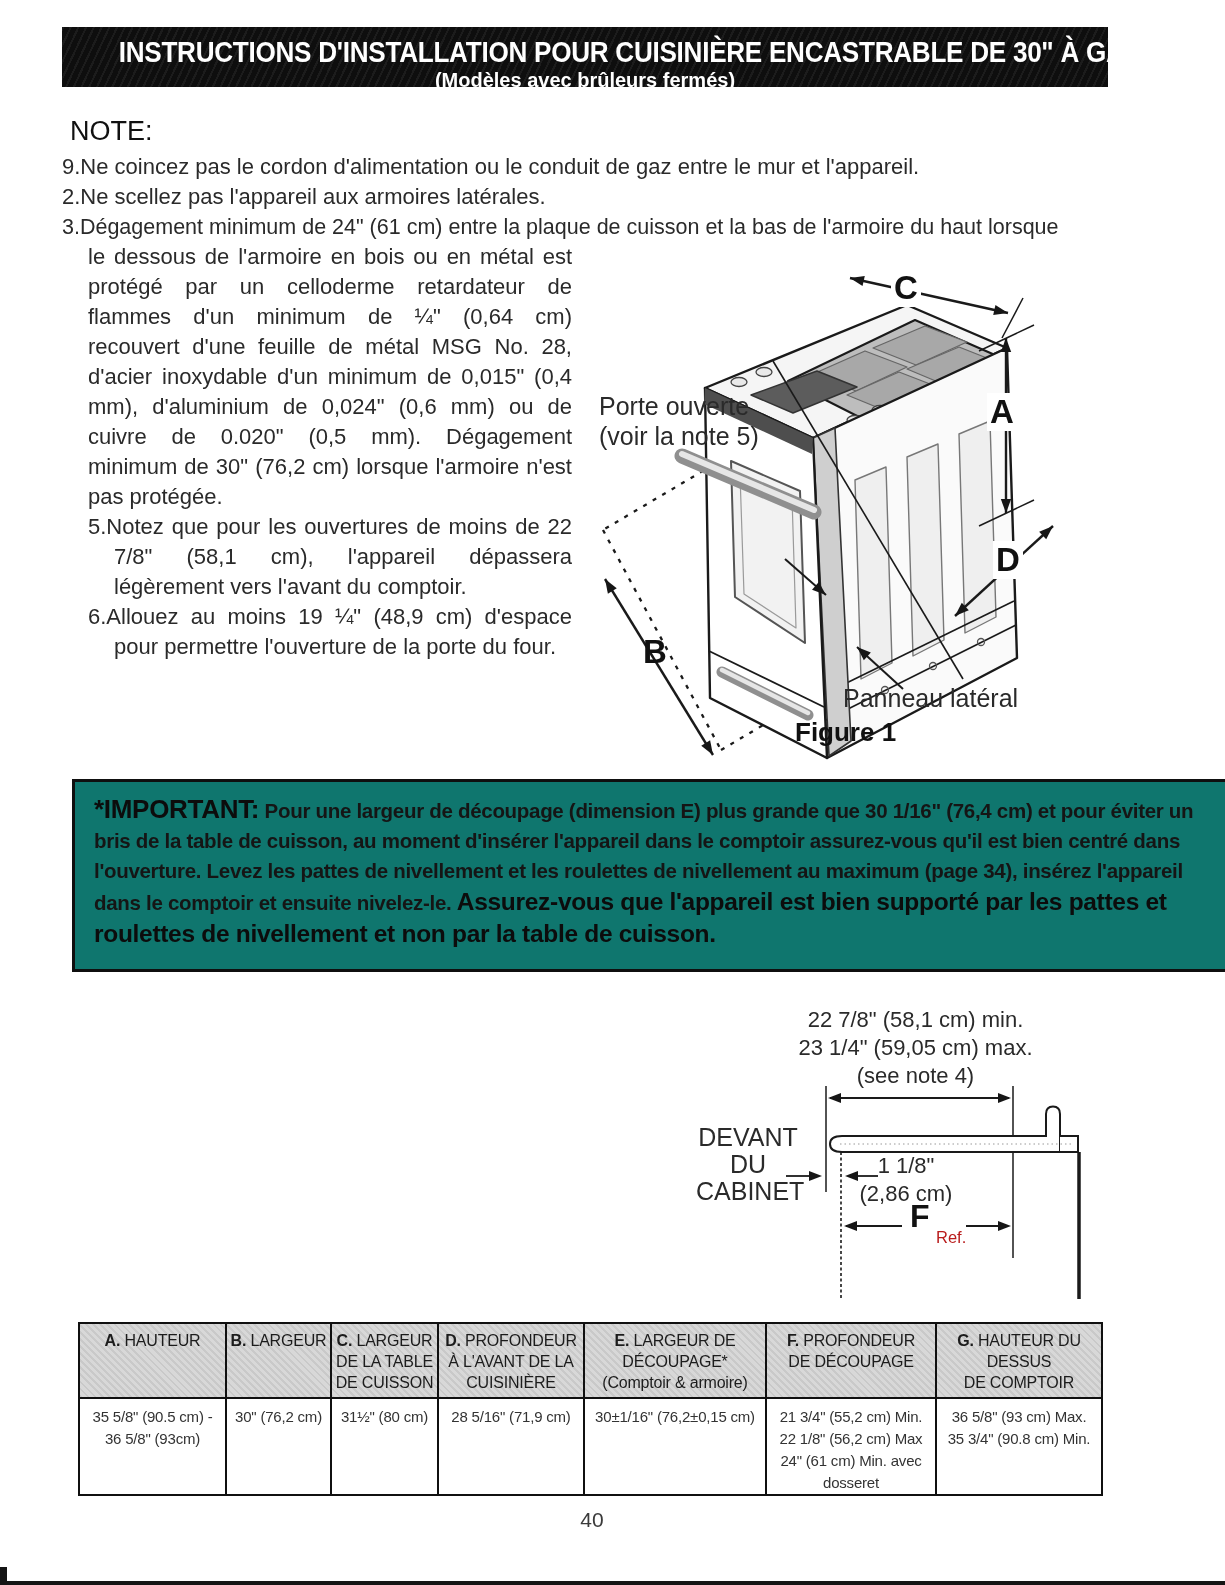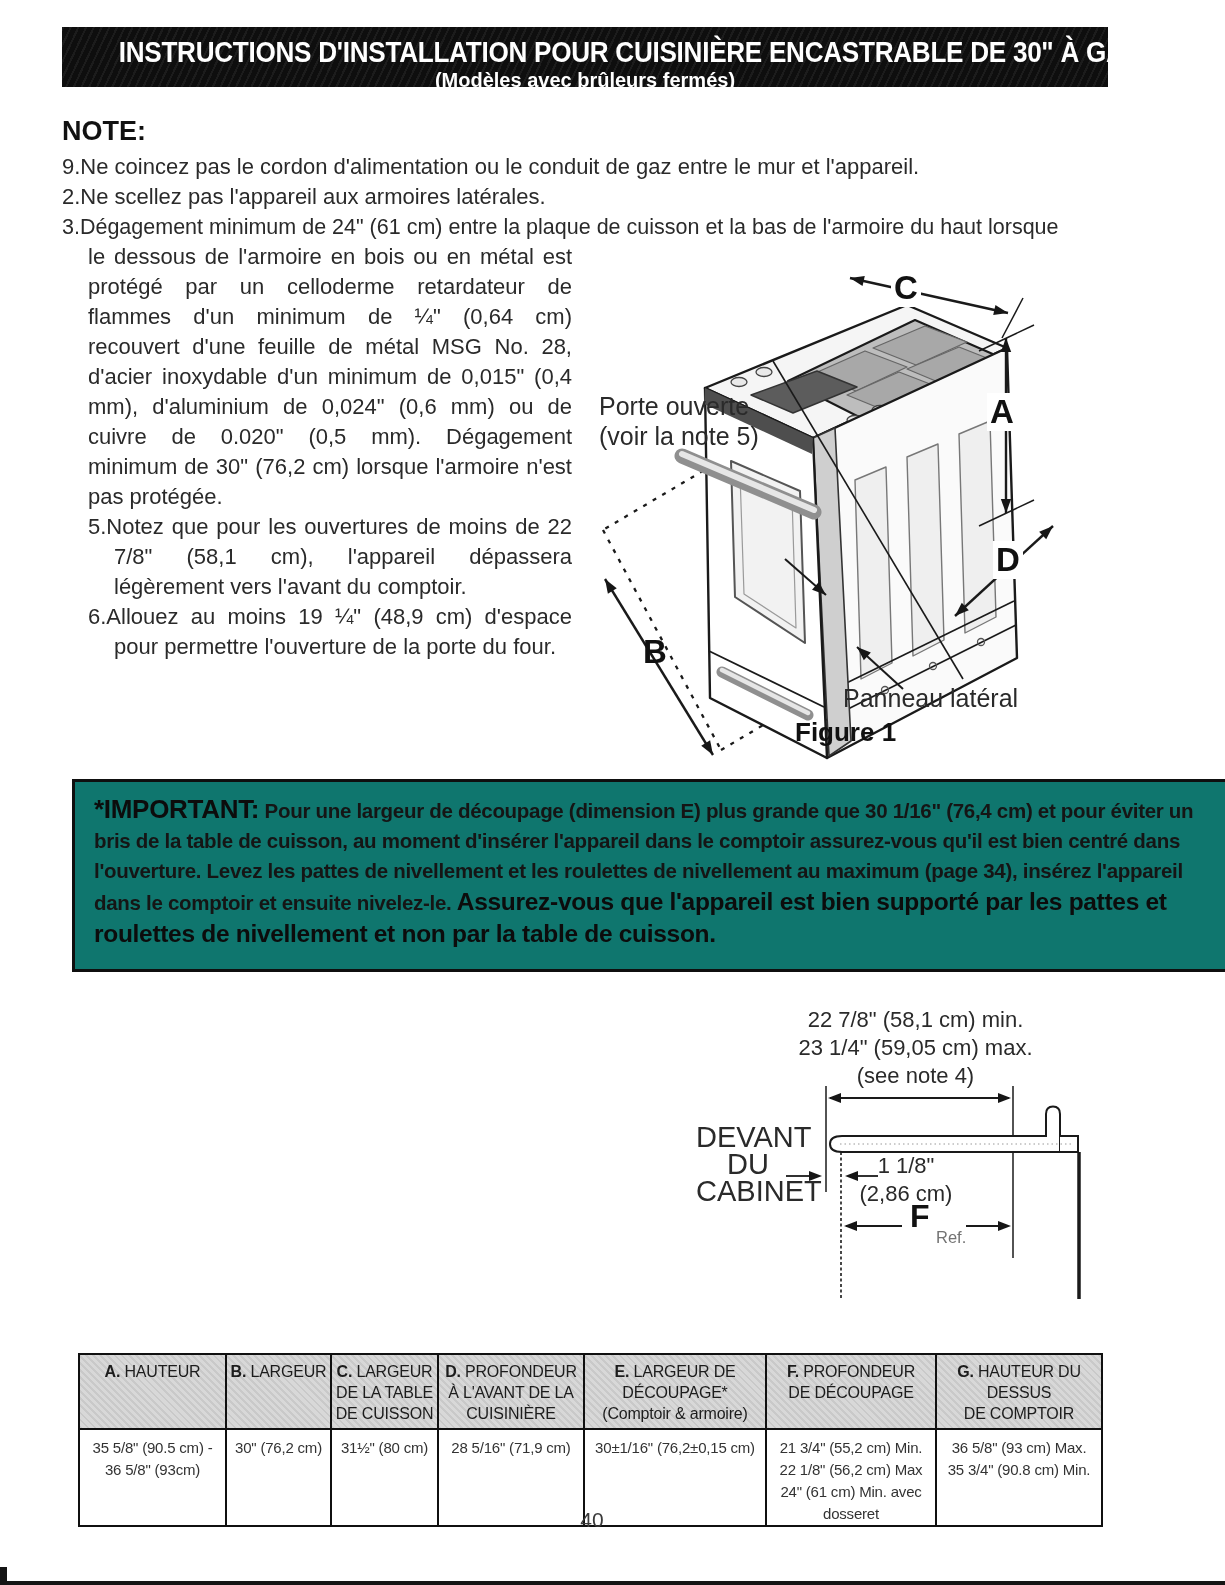--- a/index.html
+++ b/index.html
@@ -13,21 +13,21 @@
   .banner {
     position:absolute; left:62px; top:27px; width:1046px; height:60px;
     background-color:#0e0e0e;
     background-image:repeating-linear-gradient(115deg, rgba(255,255,255,0.06) 0 2px, transparent 2px 7px);
     text-align:center; color:#fff; padding-top:9px; white-space:nowrap;
   }
   .banner-title { display:inline-block; font-size:29px; font-weight:800; transform:scaleX(0.9); transform-origin:center; letter-spacing:-0.3px; }
   .banner-sub { font-size:20px; font-weight:700; margin-top:0; }
   
   .notes { position:absolute; left:62px; top:116px; width:1055px; }
-  .note-h { font-size:27px; font-weight:700; color:#111; margin-bottom:5px; }
+  .note-h { font-size:27px; font-weight:400; color:#111; margin-bottom:5px;margin-left:8px; }
   .ni { font-size:22px; line-height:30px; color:#2a2a2a; }
   .ni3intro { white-space:nowrap; font-size:21.5px; }
   .note-narrow { width:510px; padding-left:26px; text-align:justify; font-size:22px; line-height:30px; color:#2a2a2a; }
   .hang { padding-left:26px; text-indent:-26px; }
   
   .figure1 { position:absolute; left:555px; top:243px; width:625px; height:555px; }
   .figure1 svg { position:absolute; left:0; top:0; }
   .fig-label { position:absolute; font-size:25px; color:#2a2a2a; line-height:30px; white-space:pre-line; }
   .dim { position:absolute; font-size:33px; font-weight:800; color:#111; }
   .dim-bg { background:#fff; padding:0 3px; }
@@ -40,26 +40,26 @@
   }
   .imp-lead { font-size:26px; font-weight:800; color:#0c0c0c; letter-spacing:-0.3px; }
   .imp-body { font-size:20.5px; font-weight:700; color:#151515; letter-spacing:-0.3px; line-height:28px; }
   .imp-emph { font-size:24.5px; font-weight:700; color:#0c0c0c; letter-spacing:-0.3px; line-height:30px; }
   .important-box p { line-height:28px; }
   
   .cutout { position:absolute; left:690px; top:1006px; width:515px; height:300px; }
   .cutout svg { position:absolute; left:0; top:0; }
   .cut-txt { position:absolute; font-size:22px; color:#2a2a2a; white-space:pre-line; }
   .cut-width { left:58px; top:0; width:335px; text-align:center; line-height:28px; }
-  .cut-front { left:6px; top:118px; width:104px; text-align:center; font-size:29px; line-height:27px; }
+  .cut-front { left:6px; top:118px; width:104px; text-align:center; font-size:25px; line-height:27px; }
   .cut-offset { left:152px; top:146px; width:128px; text-align:center; line-height:28px; }
   .cut-f { position:absolute; left:220px; top:192px; font-size:32px; font-weight:800; color:#111; }
-  .cut-fref { position:absolute; left:246px; top:222px; font-size:16.5px; color:#737373; }
-  
-  .dim-table { position:absolute; left:78px; top:1322px; border-collapse:collapse; table-layout:fixed;margin-top:31px; }
+  .cut-fref { position:absolute; left:246px; top:222px; font-size:16.5px; color:#b91c1c; }
+  
+  .dim-table { position:absolute; left:78px; top:1322px; border-collapse:collapse; table-layout:fixed; }
   .dim-table th, .dim-table td { border:2.5px solid #101010; vertical-align:top; text-align:center; }
   .dim-table th {
     height:73px; padding:6px 3px 4px; font-size:16px; font-weight:400; color:#1c1c1c; letter-spacing:-0.2px; line-height:21px;
     background-color:#d8d8d8;
     background-image:repeating-linear-gradient(45deg, rgba(0,0,0,0.07) 0 2px, transparent 2px 5px);
   }
   .dim-table td { height:97px; padding:7px 3px 0; font-size:15px; color:#333; letter-spacing:-0.2px; line-height:22px; white-space:pre-line; }
   .ltr { font-weight:800; }
   .htx { white-space:pre-line; }
   

